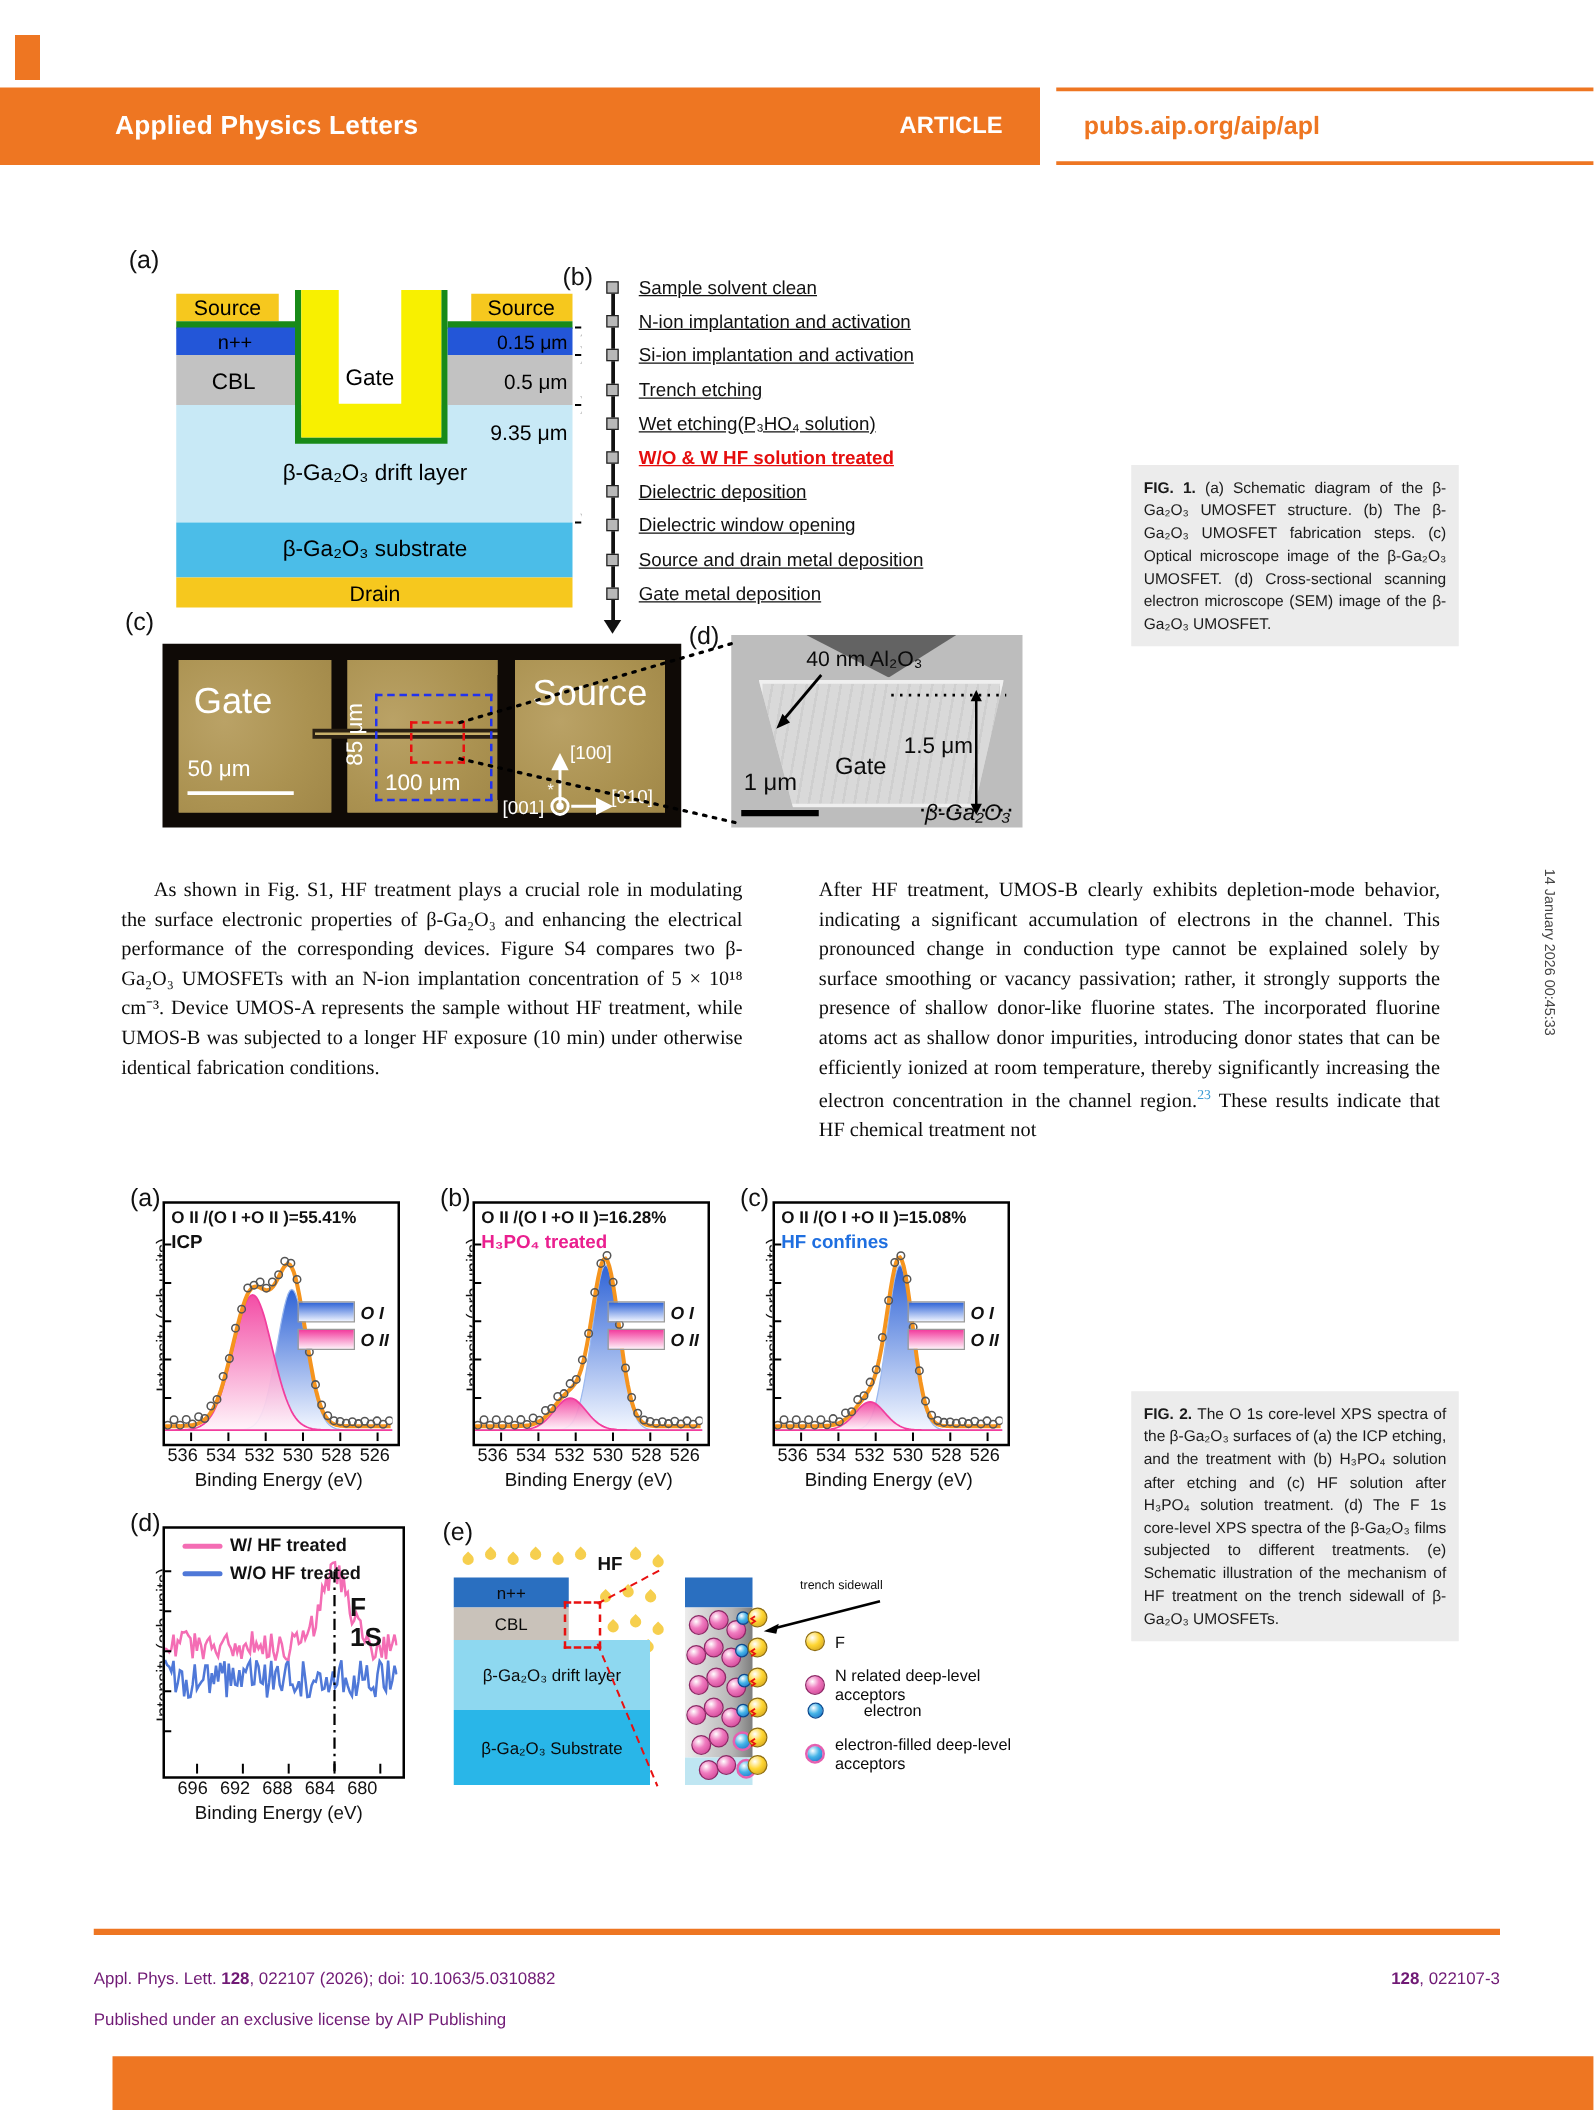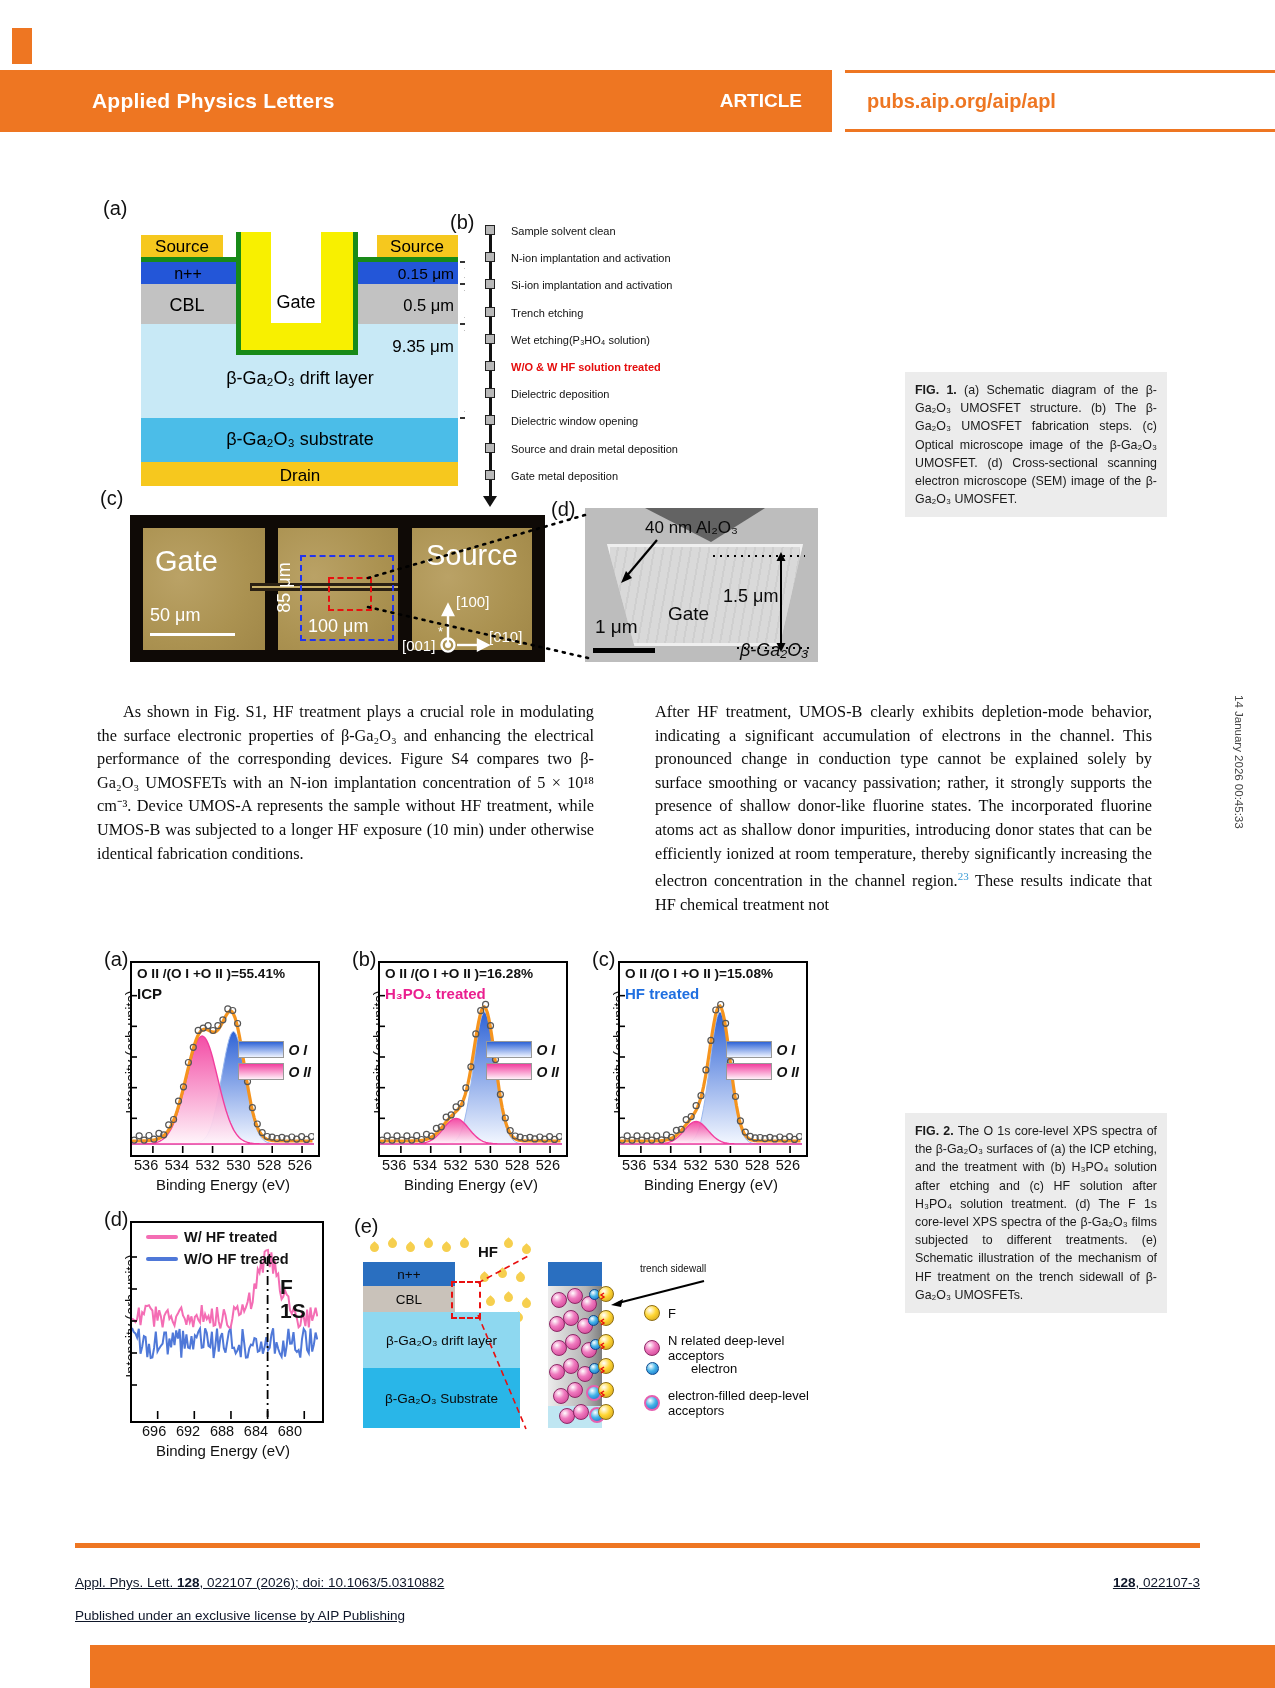--- a/index.html
+++ b/index.html
@@ -14,22 +14,22 @@
            border-bottom:3px solid #ee7622;display:flex;align-items:center;}
   #hdr-site{color:#ee7622;font-weight:bold;font-size:20px;margin-left:22px;}
   #corner-mark{left:12px;top:28px;width:20px;height:36px;background:#ee7622;}
   
   .figlab{font-size:20px;color:#111;font-family:"Liberation Sans",sans-serif;}
   
   #steps-line{left:489px;top:228px;width:3px;height:268px;background:#111;}
   #steps-arrow{left:483px;top:496px;width:0;height:0;border-left:7px solid transparent;
                border-right:7px solid transparent;border-top:11px solid #111;}
   #steps-list{left:484px;top:222px;width:330px;}
-  #steps-list .step{position:relative;padding-left:27px;font-size:11px;line-height:18px;
-                    margin-bottom:9.2px;white-space:nowrap;}
+  #steps-list .step{position:relative;padding-left:27px;font-size:15px;line-height:18px;
+                    margin-bottom:9.2px;white-space:nowrap;text-decoration:underline;}
   #steps-list .step::before{content:"";position:absolute;left:1px;top:3px;width:8px;height:8px;
                     background:#b8b8b8;border:1.6px solid #222;}
   
   .capbox{background:#ececec;width:242px;padding:9px 10px;font-size:12.4px;line-height:18.2px;
           text-align:justify;color:#1a1a1a;}
   .capbox b{font-weight:bold;}
   
   .col{width:497px;font-family:"Liberation Serif",serif;font-size:16.3px;line-height:23.6px;
        text-align:justify;color:#0c0c0c;}
   .col .indent{text-indent:1.6em;}
@@ -77,21 +77,21 @@
   .drop{position:absolute;width:9px;height:9px;background:#f6cf4e;border-radius:0 50% 50% 50%;transform:rotate(45deg);}
   .sphere{position:absolute;border-radius:50%;}
   .sp-pink{background:radial-gradient(circle at 35% 30%,#ffffff 0%,#f07cc0 40%,#c9368b 100%);border:1px solid #8c2765;}
   .sp-blue{background:radial-gradient(circle at 35% 30%,#ffffff 0%,#45b4e8 45%,#1565c0 100%);border:1px solid #0d4a8f;}
   .sp-yel{background:radial-gradient(circle at 35% 30%,#ffffff 0%,#ffd633 45%,#c8991a 100%);border:1px solid #8f6d10;}
   .sp-fill{background:radial-gradient(circle at 35% 30%,#ffffff 0%,#45b4e8 45%,#1565c0 100%);border:2px solid #e560b0;}
   .elegend{position:absolute;display:flex;align-items:center;font-size:13px;color:#0a0a0a;}
   .elegend .sphere{position:relative;margin-right:8px;flex:none;}
   
   #foot-rule{left:75px;top:1543px;width:1125px;height:5px;background:#ee7622;}
-  .foot{font-size:13.5px;color:#0f172a;text-decoration:underline;}
+  .foot{font-size:13.5px;color:#701a75;}
   #bottom-band{left:90px;top:1645px;width:1185px;height:43px;background:#ee7622;}
   #sidebar-date{left:1233px;top:695px;font-size:11.5px;color:#444;writing-mode:vertical-rl;}
 </style>
 </head>
 <body>
 
 <div id="page">
 
   <div class="abs" id="corner-mark"></div>
   <div class="abs" id="hdr-band">
@@ -413,21 +413,21 @@
         <span>526</span>
       </div>
     <div class="xlabel">Binding Energy (eV)</div>
   </div>
 
   <div class="xps" style="left:586px;top:948px;">
     <div class="plabel">(c)</div>
     <div class="ylab">Intensity (arb.units)</div>
     <div class="pbox">
       <div class="ratio">O II /(O I +O II )=15.08%</div>
-      <div class="sub sub-c">HF treated</div>
+      <div class="sub sub-c">HF confines</div>
       <svg id="xps-c" width="182" height="188">
           <defs>
             <linearGradient id="gb-xps-c" x1="0" y1="0" x2="0" y2="1">
               <stop offset="0%" stop-color="#2e63d6"></stop>
               <stop offset="100%" stop-color="#f3f7ff"></stop>
             </linearGradient>
             <linearGradient id="gp-xps-c" x1="0" y1="0" x2="0" y2="1">
               <stop offset="0%" stop-color="#f23e9e"></stop>
               <stop offset="100%" stop-color="#fff4fa"></stop>
             </linearGradient>

